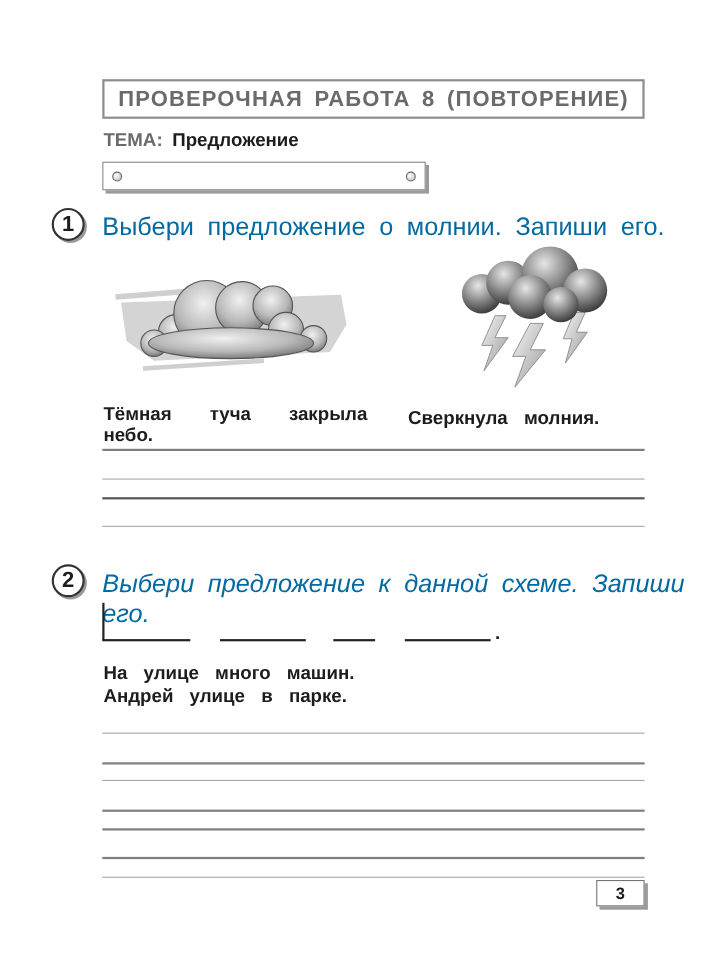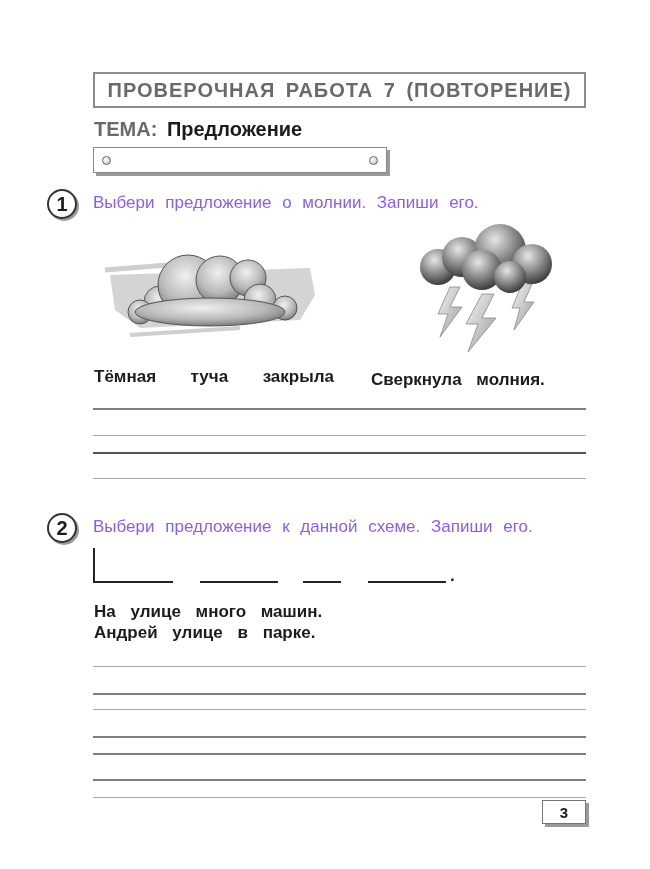--- a/index.html
+++ b/index.html
@@ -7,54 +7,54 @@
     width: 650px; height: 869px; background: #ffffff; position: relative;
     font-family: "Liberation Sans", "DejaVu Sans", sans-serif; color: #1c1c1c; overflow: hidden;
   }
   .abs { position: absolute; }
   .title-box {
     left: 93px; top: 72px; width: 489px; height: 32px;
     border: 2px solid #8c8c8c; background: #fff;
     display: flex; align-items: center; justify-content: center;
     font-weight: bold; font-size: 20px; letter-spacing: 1px; color: #6a6a6a; word-spacing: 4px;
   }
-  .topic { left: 94px; top: 118px; font-size: 20px; font-weight: bold; }
+  .topic { left: 94px; top: 118px; font-size: 17px; font-weight: bold; }
   .topic .lbl { color: #6a6a6a; }
   .topic .val { color: #1c1c1c; margin-left: 4px; }
   .level-box {
     left: 93px; top: 147px; width: 294px; height: 26px;
     border: 1px solid #888; background: #fff;
     box-shadow: 3px 3px 0 #9a9a9a;
     display: flex; align-items: center; justify-content: space-between; padding: 0 8px; box-sizing: border-box;
     font-weight: bold; font-size: 17px; word-spacing: 3px;
   }
   .dot { width: 7px; height: 7px; border-radius: 50%; border: 1px solid #666; background: radial-gradient(circle at 35% 35%, #fff, #bbb); }
   .num-circle {
     width: 30px; height: 30px; border-radius: 50%; border: 2px solid #333; background: #fff;
     box-shadow: 2px 2px 0 #9a9a9a;
     display: flex; align-items: center; justify-content: center;
     font-weight: bold; font-size: 20px; box-sizing: border-box;
   }
-  .task-text { font-size: 17px; word-spacing: 6px; color: #8b5cf6; }
+  .task-text { font-size: 23px; word-spacing: 6px; color: #0369a1; }
   .option { font-weight: bold; font-size: 17px; word-spacing: 10px; line-height: 19px; color: #1c1c1c; }
   .wline { left: 93px; width: 493px; height: 0; }
   .wline.thick { border-top: 2px solid #7e7e7e; }
   .wline.thin { border-top: 1.5px solid #a8a8a8; }
   .wline.dark { border-top: 2px solid #555; }
   .scheme-seg { height: 0; border-top: 2px solid #222; }
   .page-num {
     left: 542px; top: 800px; width: 42px; height: 22px; border: 1px solid #777; background: #fff;
     box-shadow: 3px 3px 0 #9a9a9a; display: flex; align-items: center; justify-content: center;
     font-weight: bold; font-size: 15px;
   }
 </style>
 </head>
 <body>
 
-<div class="abs title-box">ПРОВЕРОЧНАЯ РАБОТА 7 (ПОВТОРЕНИЕ)</div>
+<div class="abs title-box">ПРОВЕРОЧНАЯ РАБОТА 8 (ПОВТОРЕНИЕ)</div>
 
 <div class="abs topic">
   <span class="lbl">ТЕМА:</span>
   <span class="val">Предложение</span>
 </div>
 
 <div class="abs level-box">
   <span class="dot"></span>
   <span class="dot"></span>
 </div>
@@ -109,30 +109,31 @@
       <circle cx="90" cy="28" r="26"></circle>
       <circle cx="122" cy="42" r="20"></circle>
       <circle cx="72" cy="48" r="20"></circle>
       <circle cx="100" cy="55" r="16"></circle>
     </g>
   </svg>
 </div>
 
 <div class="abs option" style="left:94px; top:367px; width:240px; text-align:justify; text-align-last:left;">
   <div style="text-align:justify; text-align-last:justify;">Тёмная туча закрыла</div>
+  <div>небо.</div>
 </div>
 <div class="abs option" style="left:371px; top:370px;">Сверкнула молния.</div>
 
 <div class="abs wline thick" style="top:408px;"></div>
 <div class="abs wline thin" style="top:435px;"></div>
 <div class="abs wline dark" style="top:452px;"></div>
 <div class="abs wline thin" style="top:478px;"></div>
 
 <div class="abs num-circle" style="left:47px; top:513px;">2</div>
-<div class="abs task-text" style="left:93px; top:517px;">Выбери предложение к данной схеме. Запиши его.</div>
+<div class="abs task-text" style="left:93px; top:517px;font-style:italic;">Выбери предложение к данной схеме. Запиши его.</div>
 
 <div class="abs" style="left:93px; top:548px; width:380px; height:40px;">
   <div class="abs" style="left:0; top:0; width:2px; height:34px; background:#222;"></div>
   <div class="abs scheme-seg" style="left:0; top:33px; width:80px;"></div>
   <div class="abs scheme-seg" style="left:107px; top:33px; width:78px;"></div>
   <div class="abs scheme-seg" style="left:210px; top:33px; width:38px;"></div>
   <div class="abs scheme-seg" style="left:275px; top:33px; width:78px;"></div>
   <div class="abs" style="left:357px; top:18px; font-size:17px; font-weight:bold;">.</div>
 </div>
 

